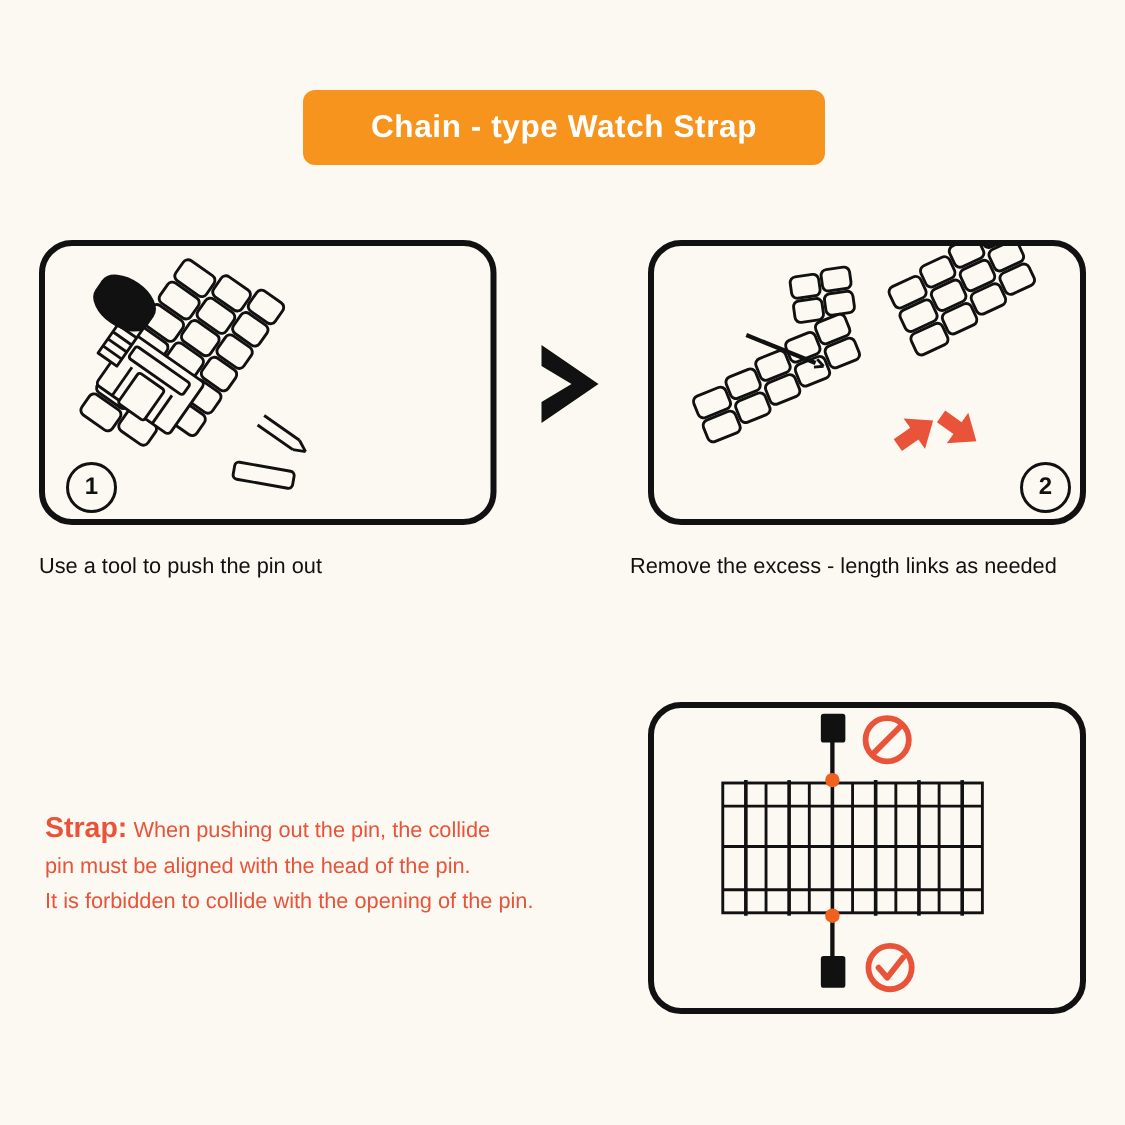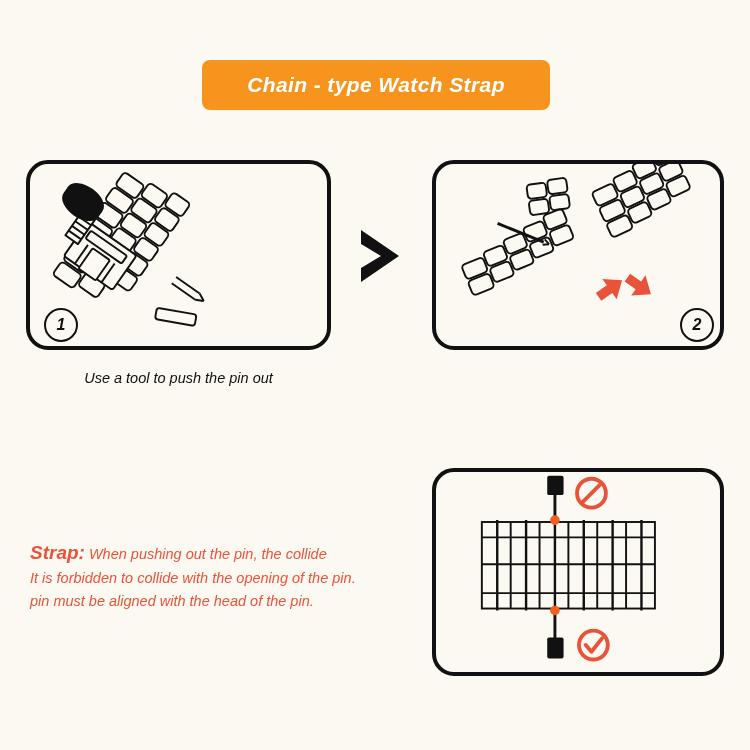--- a/index.html
+++ b/index.html
@@ -11,21 +11,20 @@
     height: 750px;
     background: #fbf9f2;
     font-family: "Liberation Sans", sans-serif;
     overflow: hidden;
     position: relative;
   }
   .page {
     position: relative;
     width: 750px;
     height: 750px;
-    font-style: italic;
   }
 
   
   .title-banner {
     position: absolute;
     left: 202px;
     top: 60px;
     width: 348px;
     height: 50px;
     background: #f7941e;
@@ -69,21 +68,20 @@
     font-size: 16px;
     font-weight: bold;
     color: #111;
     background: #fbf9f2;
   }
   #badge-1 { left: 44px;  top: 308px; }
   #badge-2 { left: 680px; top: 308px; }
 
   .caption {
     position: absolute;
-    text-align: center;
     font-size: 14.5px;
     color: #111111;
     line-height: 1.45;
   }
   #caption-1 { left: 26px;  top: 368px; width: 305px; }
   #caption-2 { left: 420px; top: 368px; width: 316px; }
 
   
   .big-arrow {
     position: absolute;
@@ -242,26 +240,27 @@
         <g transform="translate(205,108) rotate(35)">
           <polygon points="0,8 14,8 14,0 30,13 14,26 14,18 0,18"></polygon>
         </g>
         <g transform="translate(160,128) rotate(-35)">
           <polygon points="0,8 14,8 14,0 30,13 14,26 14,18 0,18"></polygon>
         </g>
       </g>
     </svg>
   </div>
   <div class="badge" id="badge-2">2</div>
+  <div class="caption" id="caption-2">Remove the excess - length links as needed</div>
 
   <div class="note">
     <span class="note-label">Strap:</span>
     <span>When pushing out the pin, the collide</span>
+    <span class="note-line">pin must be aligned with the head of the pin.</span>
     <span class="note-line">It is forbidden to collide with the opening of the pin.</span>
-    <span class="note-line">pin must be aligned with the head of the pin.</span>
   </div>
 
   <div class="panel" id="panel-3">
     <svg viewBox="0 0 292 208" xmlns="http://www.w3.org/2000/svg">
       <g fill="none" stroke="#111" stroke-width="2">
 
         <rect x="46" y="52" width="180" height="90"></rect>
         <line x1="46" y1="68" x2="226" y2="68"></line>
         <line x1="46" y1="126" x2="226" y2="126"></line>
         <line x1="46" y1="96" x2="226" y2="96"></line>

